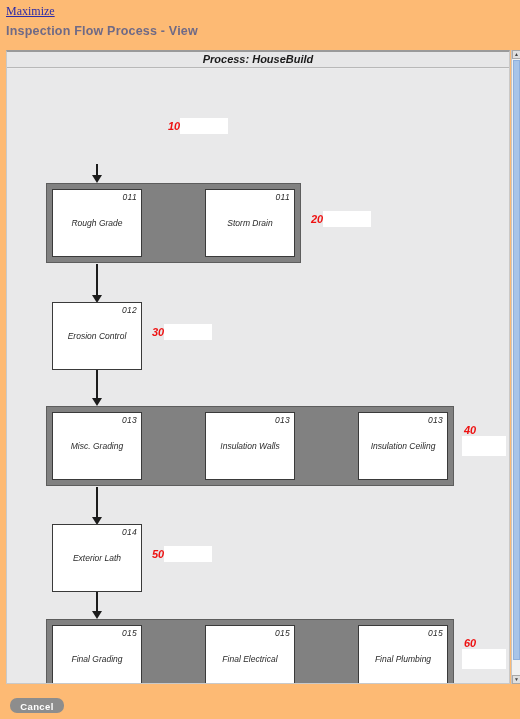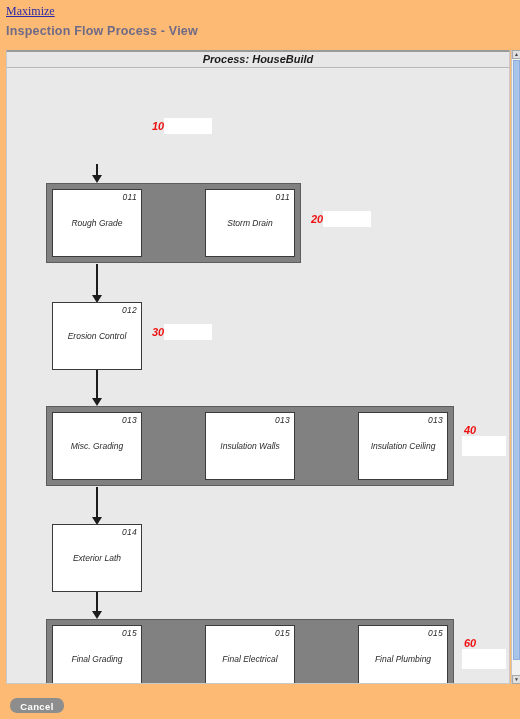--- a/index.html
+++ b/index.html
@@ -214,21 +214,21 @@
 
 <div id="root">
 
   <a class="maximize-link" href="#">Maximize</a>
 
   <div class="page-title">Inspection Flow Process - View</div>
 
   <div class="panel">
     <div class="panel-header">Process: HouseBuild</div>
     <div class="canvas" id="flow-canvas">
-        <div class="annot inline" style="left: 143px; top: 49px; width: 66px; height: 34px; text-align: right;">
+        <div class="annot inline" style="left: 159px; top: 49px; width: 66px; height: 34px; text-align: right;">
           <div class="field"></div>
           <span class="num">10</span>
         </div>
         <div class="conn-line" style="left: 89.25px; top: 95px; height: 12px;"></div>
         <div class="conn-arrow" style="left: 85px; top: 106px;"></div>
         <div class="group" style="left: 39px; top: 114px; width: 255px; height: 80px;"></div>
         <div class="node" style="left: 45px; top: 120px; width: 90px; height: 68px;">
           <div class="code">011</div>
           <div class="label">Rough Grade</div>
         </div>
@@ -268,20 +268,24 @@
         <div class="annot stacked" style="left: 455px; top: 355px; width: 66px; height: 34px;">
           <div class="field"></div>
           <span class="num">40</span>
         </div>
         <div class="conn-line" style="left: 89.25px; top: 418px; height: 31px;"></div>
         <div class="conn-arrow" style="left: 85px; top: 448px;"></div>
         <div class="node" style="left: 45px; top: 455px; width: 90px; height: 68px;">
           <div class="code">014</div>
           <div class="label">Exterior Lath</div>
         </div>
+        <div class="annot inline" style="left: 143px; top: 477px; width: 66px; height: 34px;">
+          <div class="field"></div>
+          <span class="num">50</span>
+        </div>
         <div class="conn-line" style="left: 89.25px; top: 523px; height: 20px;"></div>
         <div class="conn-arrow" style="left: 85px; top: 542px;"></div>
         <div class="group" style="left: 39px; top: 550px; width: 408px; height: 80px;"></div>
         <div class="node" style="left: 45px; top: 556px; width: 90px; height: 68px;">
           <div class="code">015</div>
           <div class="label">Final Grading</div>
         </div>
         <div class="node" style="left: 198px; top: 556px; width: 90px; height: 68px;">
           <div class="code">015</div>
           <div class="label">Final Electrical</div>

